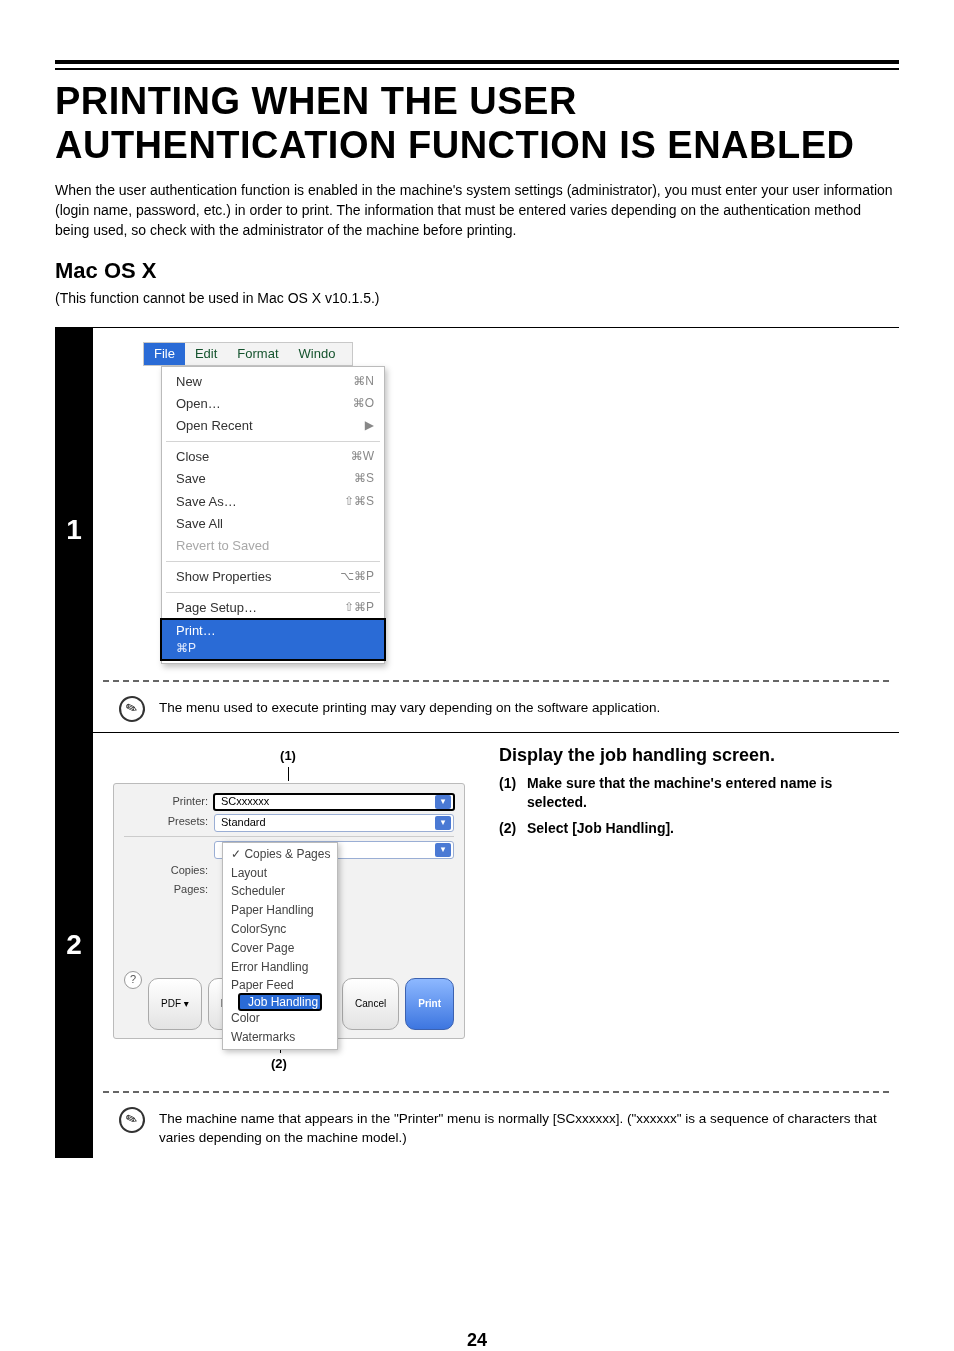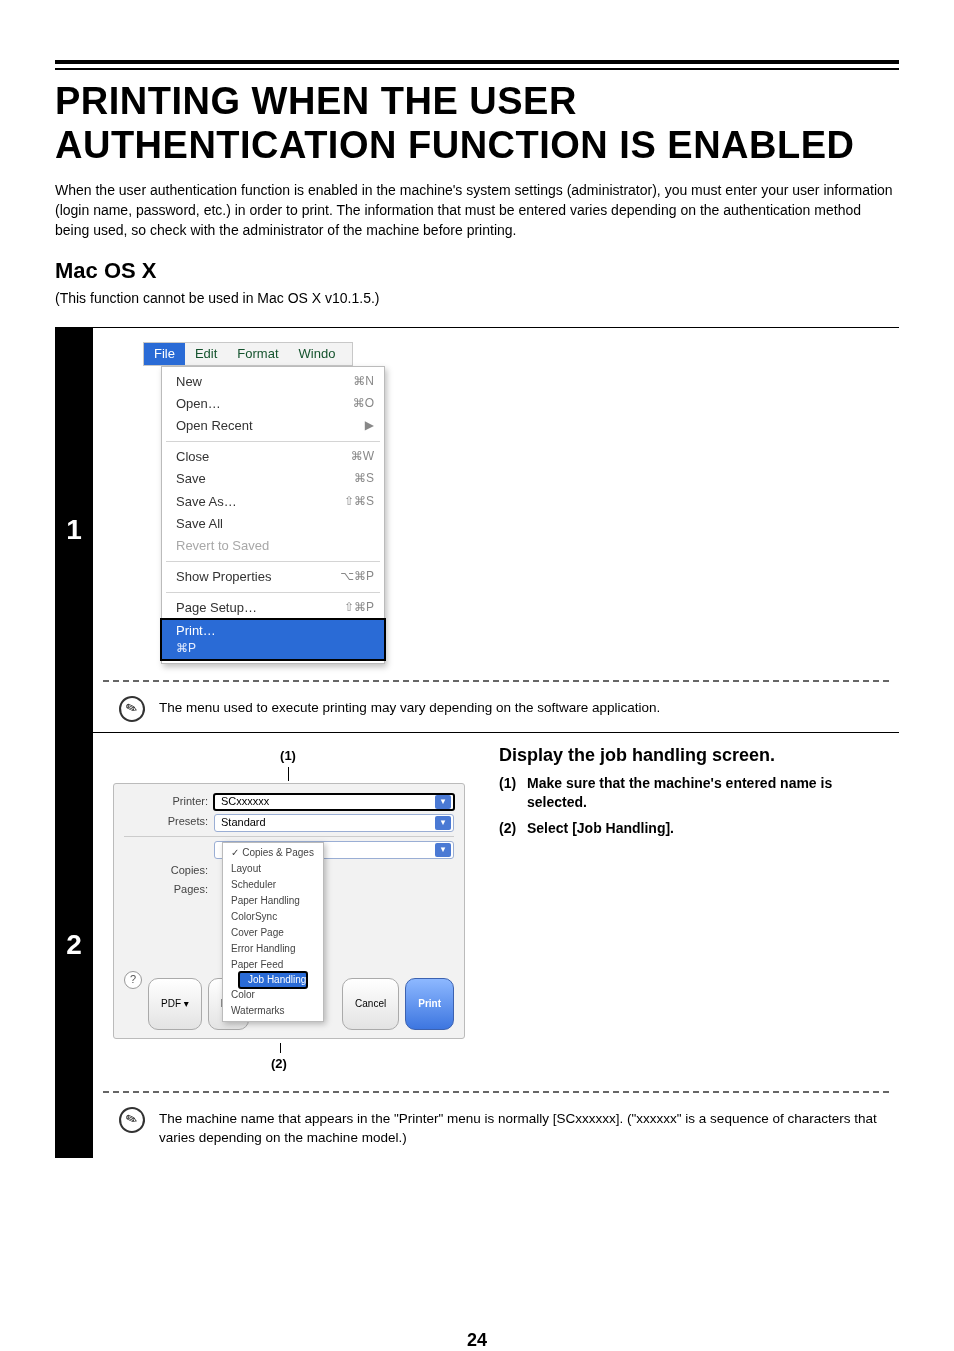--- a/index.html
+++ b/index.html
@@ -176,25 +176,25 @@
     background: #4a79d4;
     border-radius: 2px;
     display: flex; align-items: center; justify-content: center;
     color: #fff; font-size: 9px;
   }
   .printdlg .sel.highlight { border: 2px solid #000; margin: -1px; }
   .printdlg hr { border: none; border-top: 1px solid #ccc; margin: 4px 0; }
   .poplist {
     position: absolute;
     left: 108px; top: 58px;
-    width: 102px;
+    width: 116px;
     background: #fff;
     border: 1px solid #bbb;
     box-shadow: 2px 2px 6px rgba(0,0,0,0.25);
-    font-size: 10px;
+    font-size: 12px;
     padding: 2px 0;
     z-index: 5;
   }
   .poplist .pitem { padding: 1px 8px; color: #444; white-space: nowrap; }
   .poplist .pitem.check::before { content: "✓ "; }
   .poplist .pitem.sel { background: #2a6bd6; color: #fff; border: 2px solid #000; margin: -2px 15px; }
   .btnrow { display: flex; align-items: center; justify-content: flex-start; margin-top: 32px; gap: 6px; }
   .btnrow .spacer { flex: 1; }
   .macbtn {
     border: 1px solid #aaa;

